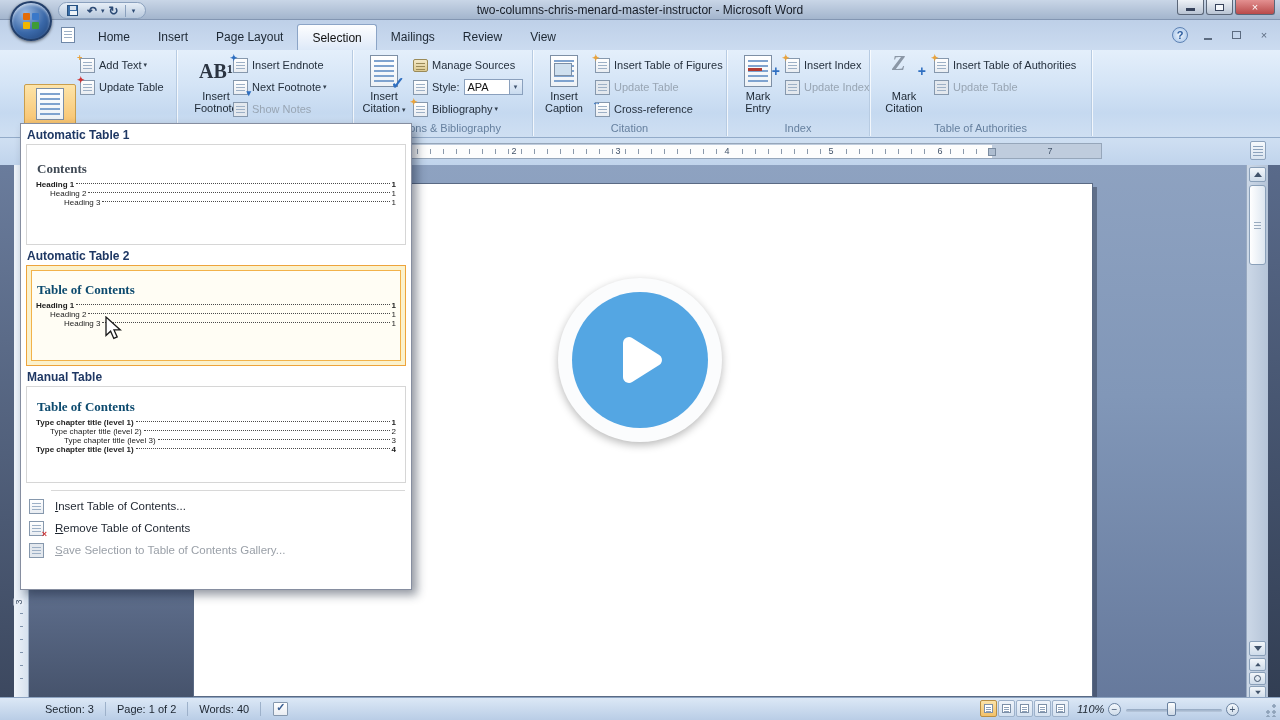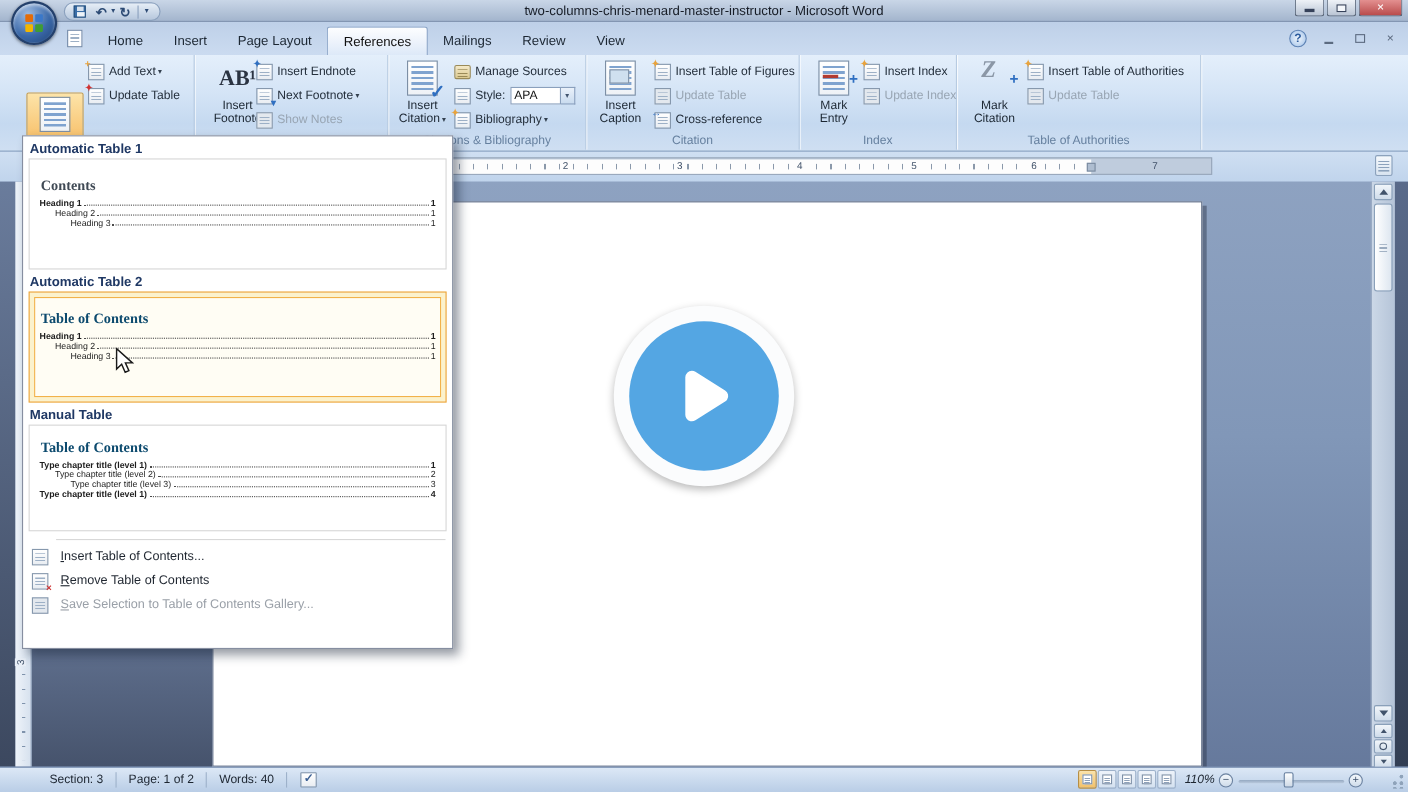--- a/index.html
+++ b/index.html
@@ -167,21 +167,21 @@
   .dd-header { height:19px; background:linear-gradient(#fafbfc,#dfe5ec); border-bottom:1px solid #c8cfd8;
     display:flex; align-items:center; padding-left:14px; font-weight:bold; font-size:12px; color:#35414f; }
   .gal-name { margin:4px 0 2px 6px; font-weight:bold; font-size:12px; color:#1f3864; }
   .gal-box { position:relative; margin:1px 5px 4px; height:101px; border:1px solid #d6d6d6; background:#fff; }
   .gal-box.hover { border:1px solid #eda43c; background:#fbf2cd; }
   .gal-box.hover::before { content:""; position:absolute; inset:4px; border:1px solid #f2b24a; background:#fffdf4; }
   .gal-inner { position:relative; z-index:1; }
   .prev-head { font-family:"Liberation Serif",serif; font-weight:bold; font-size:13px; color:#404a55;
     margin:16px 0 3px 10px; }
   .gal-box.hover .prev-head, .manual .prev-head { color:#0c4a6e; }
-  .tline { display:flex; align-items:flex-end; font-size:8px; color:#1d1d1d; margin:0 9px 0; }
+  .tline { display:flex; align-items:center; font-size:8px; color:#1d1d1d; margin:0 9px 0; }
   .tline .txt { white-space:nowrap; }
   .tline .lead { flex:1; border-bottom:1px dotted #4a4a4a; margin:0 2px 2px; }
   .tline.b .txt, .tline.b .pg { font-weight:bold; }
   .ind2 { padding-left:14px; } .ind3 { padding-left:28px; }
   .dd-sep { height:1px; background:#d8d8d8; margin:7px 6px 4px 30px; }
   .cmd { display:flex; align-items:center; height:22px; padding-left:8px; }
   .cmd .sicon { margin-right:11px; }
   .cmd-label { font-size:11.5px; color:#1f2630; }
   .cmd-label::first-letter { text-decoration:underline; }
   .cmd.disabled .cmd-label { color:#9aa0a8; }
@@ -258,21 +258,21 @@
     <div class="qat-sep"></div>
     <span class="qat-caret">▾</span>
   </div>
 
   <div class="tabrow">
     <div class="file-icon"></div>
     <div class="tabs">
       <div class="tab">Home</div>
       <div class="tab">Insert</div>
       <div class="tab">Page Layout</div>
-      <div class="tab active">References</div>
+      <div class="tab active">Selection</div>
       <div class="tab">Mailings</div>
       <div class="tab">Review</div>
       <div class="tab">View</div>
     </div>
     <div class="tabrow-ctrls">
       <div class="help-btn">
           <span>?</span>
         </div>
       <div class="docwin-btn">
           <div class="docwin-min"></div>

